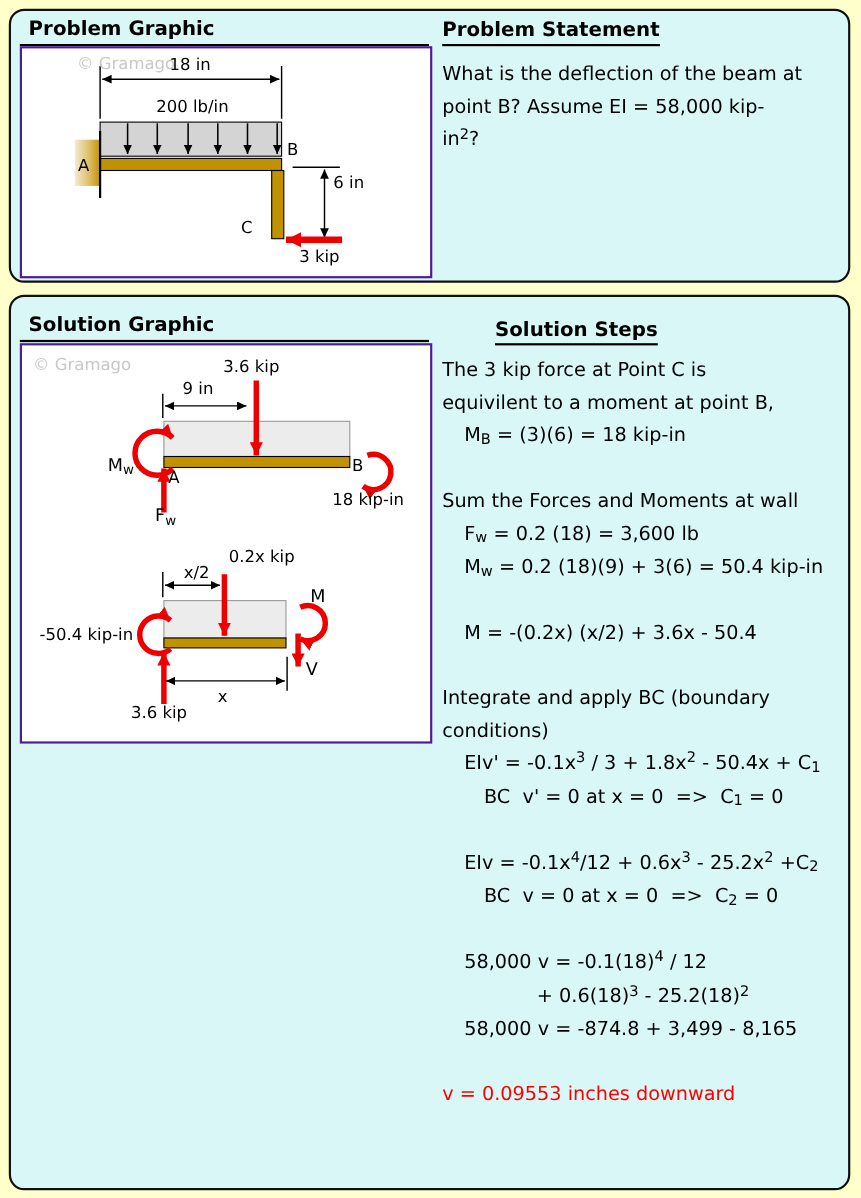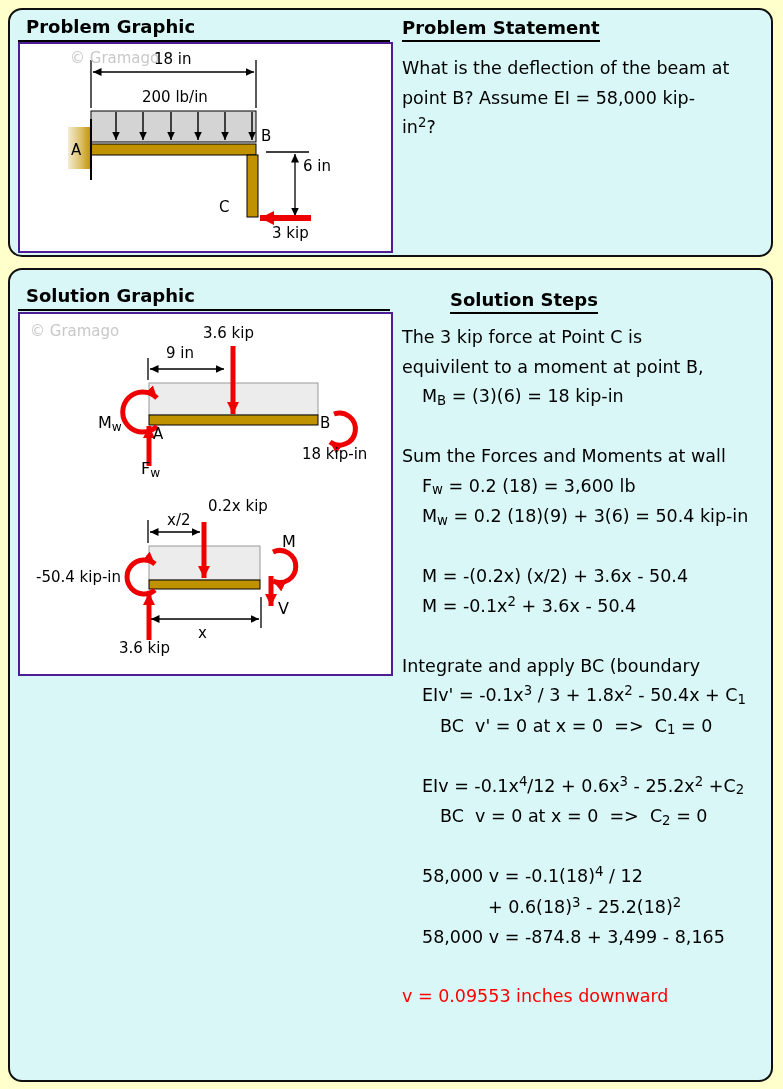--- a/index.html
+++ b/index.html
@@ -176,23 +176,23 @@
   <div id="solution-steps">
       <div class="step-line ind0"><span>The 3 kip force at Point C is</span></div>
       <div class="step-line ind0"><span>equivilent to a moment at point B,</span></div>
       <div class="step-line ind1"><span>M</span><span class="sub">B</span><span> = (3)(6) = 18 kip-in</span></div>
       <div class="step-line ind0">&nbsp;</div>
       <div class="step-line ind0"><span>Sum the Forces and Moments at wall</span></div>
       <div class="step-line ind1"><span>F</span><span class="sub">w</span><span> = 0.2 (18) = 3,600 lb</span></div>
       <div class="step-line ind1"><span>M</span><span class="sub">w</span><span> = 0.2 (18)(9) + 3(6) = 50.4 kip-in</span></div>
       <div class="step-line ind0">&nbsp;</div>
       <div class="step-line ind1"><span>M = -(0.2x) (x/2) + 3.6x - 50.4</span></div>
-      <div class="step-line ind1"><span>M = -0.1x</span><span class="sup">2</span><span> + 3.6x - 50.4</span></div>
       <div class="step-line ind0">&nbsp;</div>
       <div class="step-line ind0"><span>Integrate and apply BC (boundary</span></div>
+      <div class="step-line ind0"><span>conditions)</span></div>
       <div class="step-line ind1"><span>EIv' = -0.1x</span><span class="sup">3</span><span> / 3 + 1.8x</span><span class="sup">2</span><span> - 50.4x + C</span><span class="sub">1</span></div>
       <div class="step-line ind2"><span>BC  v' = 0 at x = 0  =&gt;  C</span><span class="sub">1</span><span> = 0</span></div>
       <div class="step-line ind0">&nbsp;</div>
       <div class="step-line ind1"><span>EIv = -0.1x</span><span class="sup">4</span><span>/12 + 0.6x</span><span class="sup">3</span><span> - 25.2x</span><span class="sup">2</span><span> +C</span><span class="sub">2</span></div>
       <div class="step-line ind2"><span>BC  v = 0 at x = 0  =&gt;  C</span><span class="sub">2</span><span> = 0</span></div>
       <div class="step-line ind0">&nbsp;</div>
       <div class="step-line ind1"><span>58,000 v = -0.1(18)</span><span class="sup">4</span><span> / 12</span></div>
       <div class="step-line ind3"><span>+ 0.6(18)</span><span class="sup">3</span><span> - 25.2(18)</span><span class="sup">2</span></div>
       <div class="step-line ind1"><span>58,000 v = -874.8 + 3,499 - 8,165</span></div>
       <div class="step-line ind0">&nbsp;</div>

